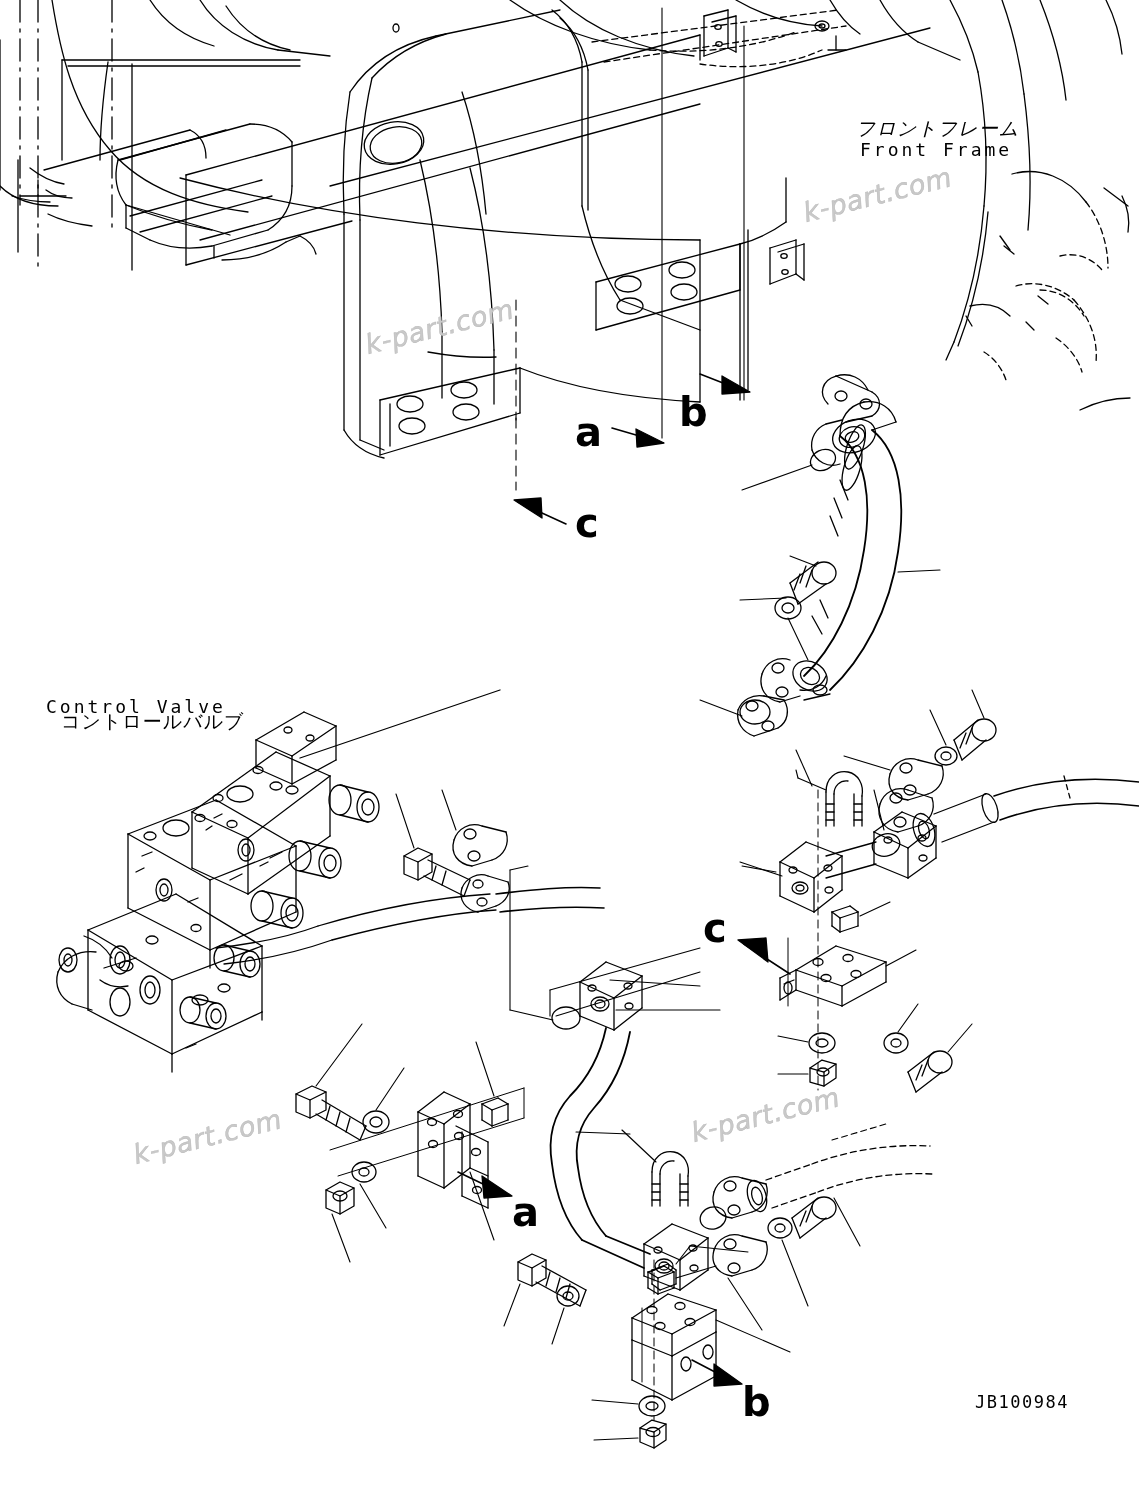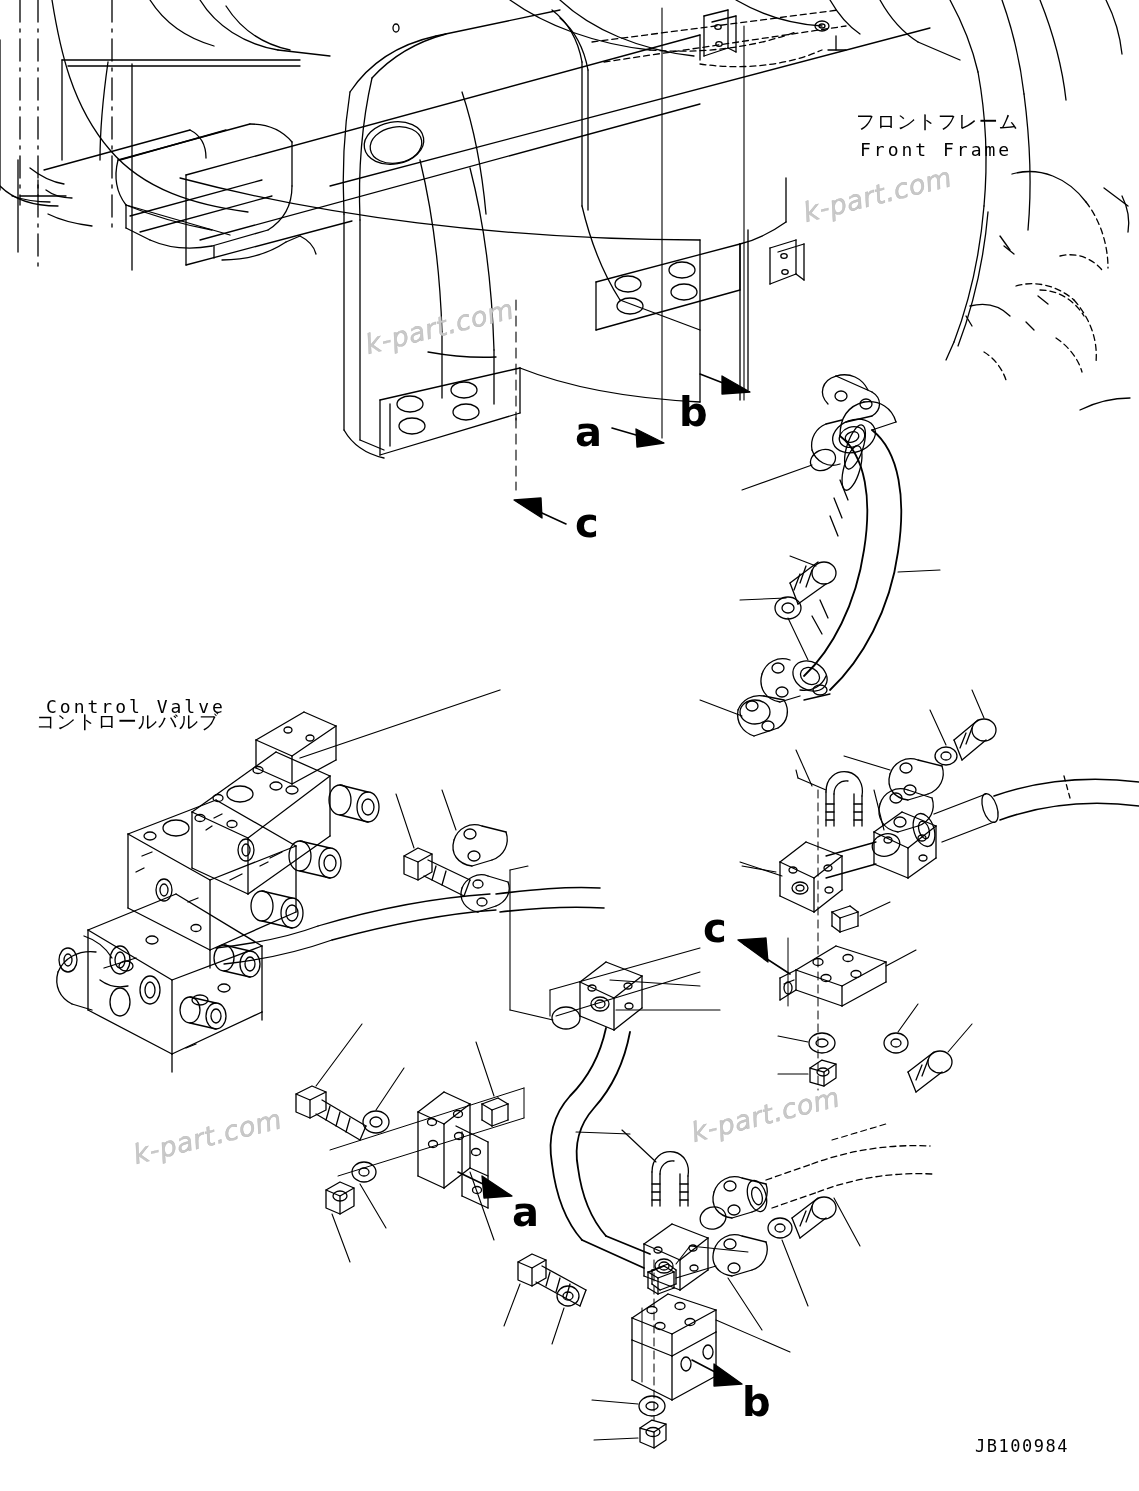--- a/index.html
+++ b/index.html
@@ -978,28 +978,28 @@
       </g>
 
     </g>
   </svg>
 
   <div class="wm" style="left:800px; top:198px; transform: rotate(-14deg); transform-origin: left top;">k-part.com</div>
   <div class="wm" style="left:362px; top:330px; transform: rotate(-14deg); transform-origin: left top;">k-part.com</div>
   <div class="wm" style="left:130px; top:1140px; transform: rotate(-14deg); transform-origin: left top;">k-part.com</div>
   <div class="wm" style="left:688px; top:1118px; transform: rotate(-14deg); transform-origin: left top;">k-part.com</div>
 
-  <div class="lbl lbl-jp" style="left:856px; top:111px;">フロントフレーム</div>
+  <div class="lbl lbl-jp" style="left:856px; top:118px;font-style:italic;">フロントフレーム</div>
   <div class="lbl lbl-en" style="left:860px; top:140px;">Front Frame</div>
 
-  <div class="lbl lbl-jp" style="left:36px; top:711px;">コントロールバルブ</div>
+  <div class="lbl lbl-jp" style="left:61px; top:711px;">コントロールバルブ</div>
   <div class="lbl lbl-en" style="left:46px; top:697px;">Control Valve</div>
 
   <div class="callout" style="left:575px; top:412px;">a</div>
   <div class="callout" style="left:679px; top:392px;">b</div>
   <div class="callout" style="left:575px; top:503px;">c</div>
   <div class="callout" style="left:703px; top:908px;">c</div>
   <div class="callout" style="left:512px; top:1192px;">a</div>
   <div class="callout" style="left:742px; top:1382px;">b</div>
 
-  <div class="drawing-no" style="left:975px; top:1392px;margin-top:44px;">JB100984</div>
+  <div class="drawing-no" style="left:975px; top:1392px;">JB100984</div>
 
 </div>
 
 </body></html>

